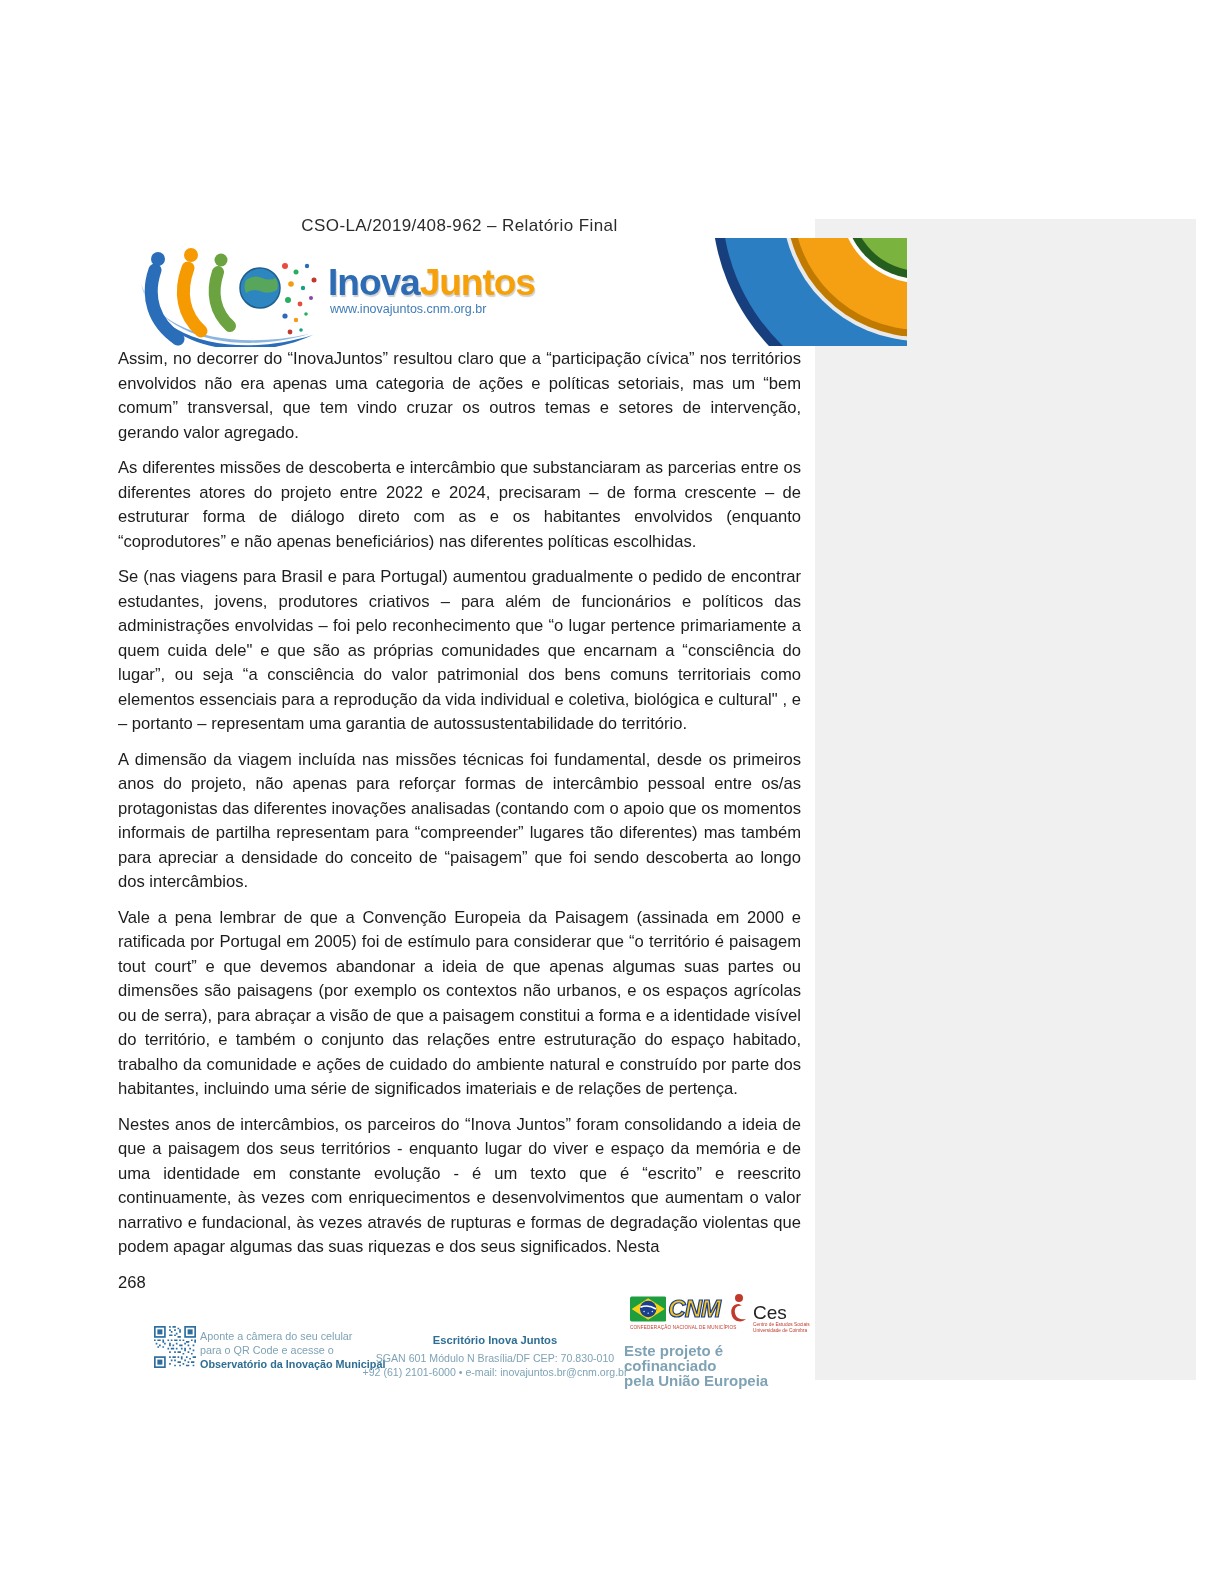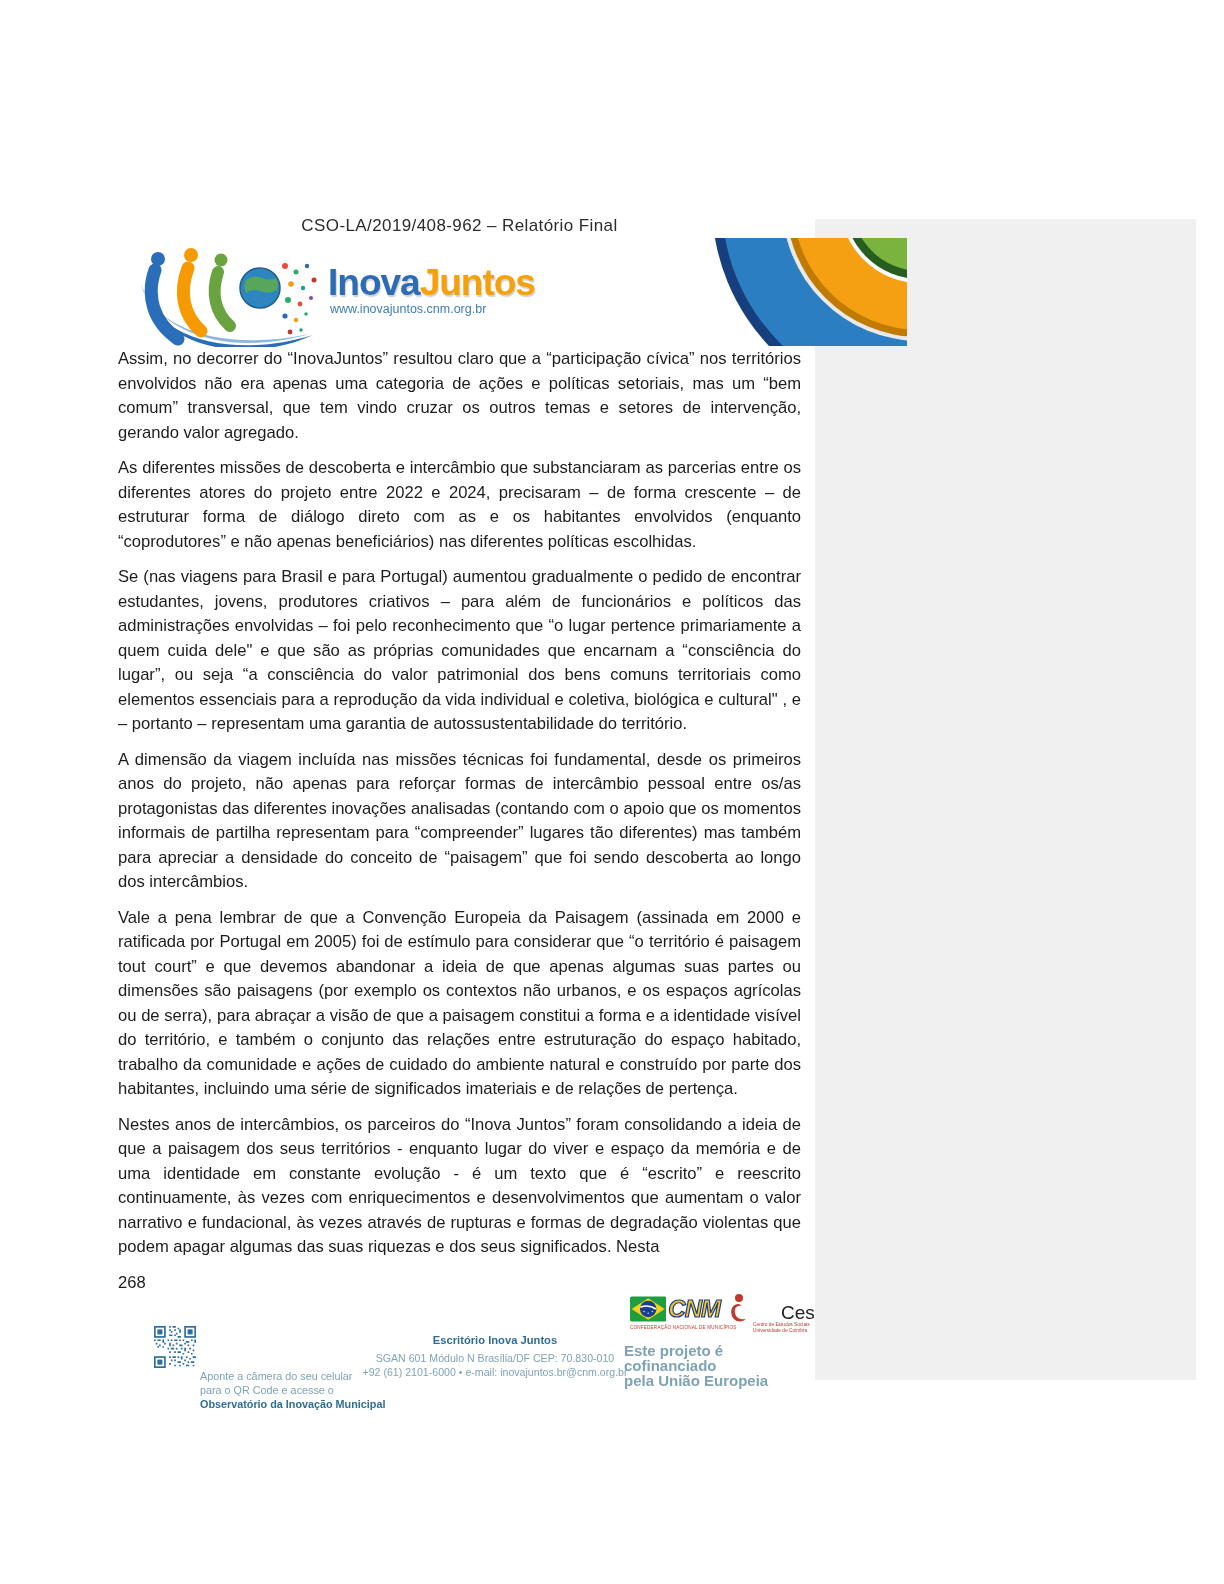--- a/index.html
+++ b/index.html
@@ -23,32 +23,32 @@
   .swoosh{position:absolute;left:705px;top:238px;}
 
   
   .body-col{position:absolute;left:118px;top:347px;width:683px;
             font-size:16.6px;line-height:24.5px;text-align:justify;color:#1c1c1c;}
   .body-col p{margin:0 0 11px 0;}
   .page-number{text-align:left;}
 
   
   .qr{position:absolute;left:154px;top:1324px;}
-  .qr-text{position:absolute;left:200px;top:1369px;font-size:10.8px;line-height:14px;color:#7fa3b5;}
+  .qr-text{position:absolute;left:200px;top:1329px;font-size:10.8px;line-height:14px;color:#7fa3b5;}
   .qr-text .strong{color:#2f6e94;font-weight:bold;}
   .office{position:absolute;left:330px;top:1334px;width:330px;text-align:center;}
   .office-title{font-size:11.2px;font-weight:bold;color:#2f6e94;margin-bottom:5px;}
   .office-line{font-size:10.6px;color:#7fa3b5;line-height:14px;}
   .cnm{position:absolute;left:630px;top:1294px;width:90px;}
   .cnm-row{display:flex;align-items:center;}
   .cnm-name{font-size:24px;font-weight:bold;font-style:italic;color:#f7c31d;
             -webkit-text-stroke:1.2px #1b3f8f;letter-spacing:-1px;margin-left:2px;}
   .cnm-sub{font-size:4.6px;color:#c0392b;letter-spacing:.2px;margin-top:1px;white-space:nowrap;}
   .ces{position:absolute;left:728px;top:1292px;width:110px;}
-  .ces-row{display:flex;align-items:flex-end;gap:28px;}
+  .ces-row{display:flex;align-items:flex-end;}
   .ces-name{font-size:19px;color:#222;margin-left:3px;margin-top:10px;}
   .ces-sub{font-size:4.8px;color:#c0392b;line-height:6px;margin-left:25px;margin-top:-2px;}
   .cofinance{position:absolute;left:624px;top:1343px;width:170px;
              font-size:15px;font-weight:600;color:#7fa3b5;line-height:15px;}
 </style>
 </head>
 <body>
 
 <div class="page">
 

